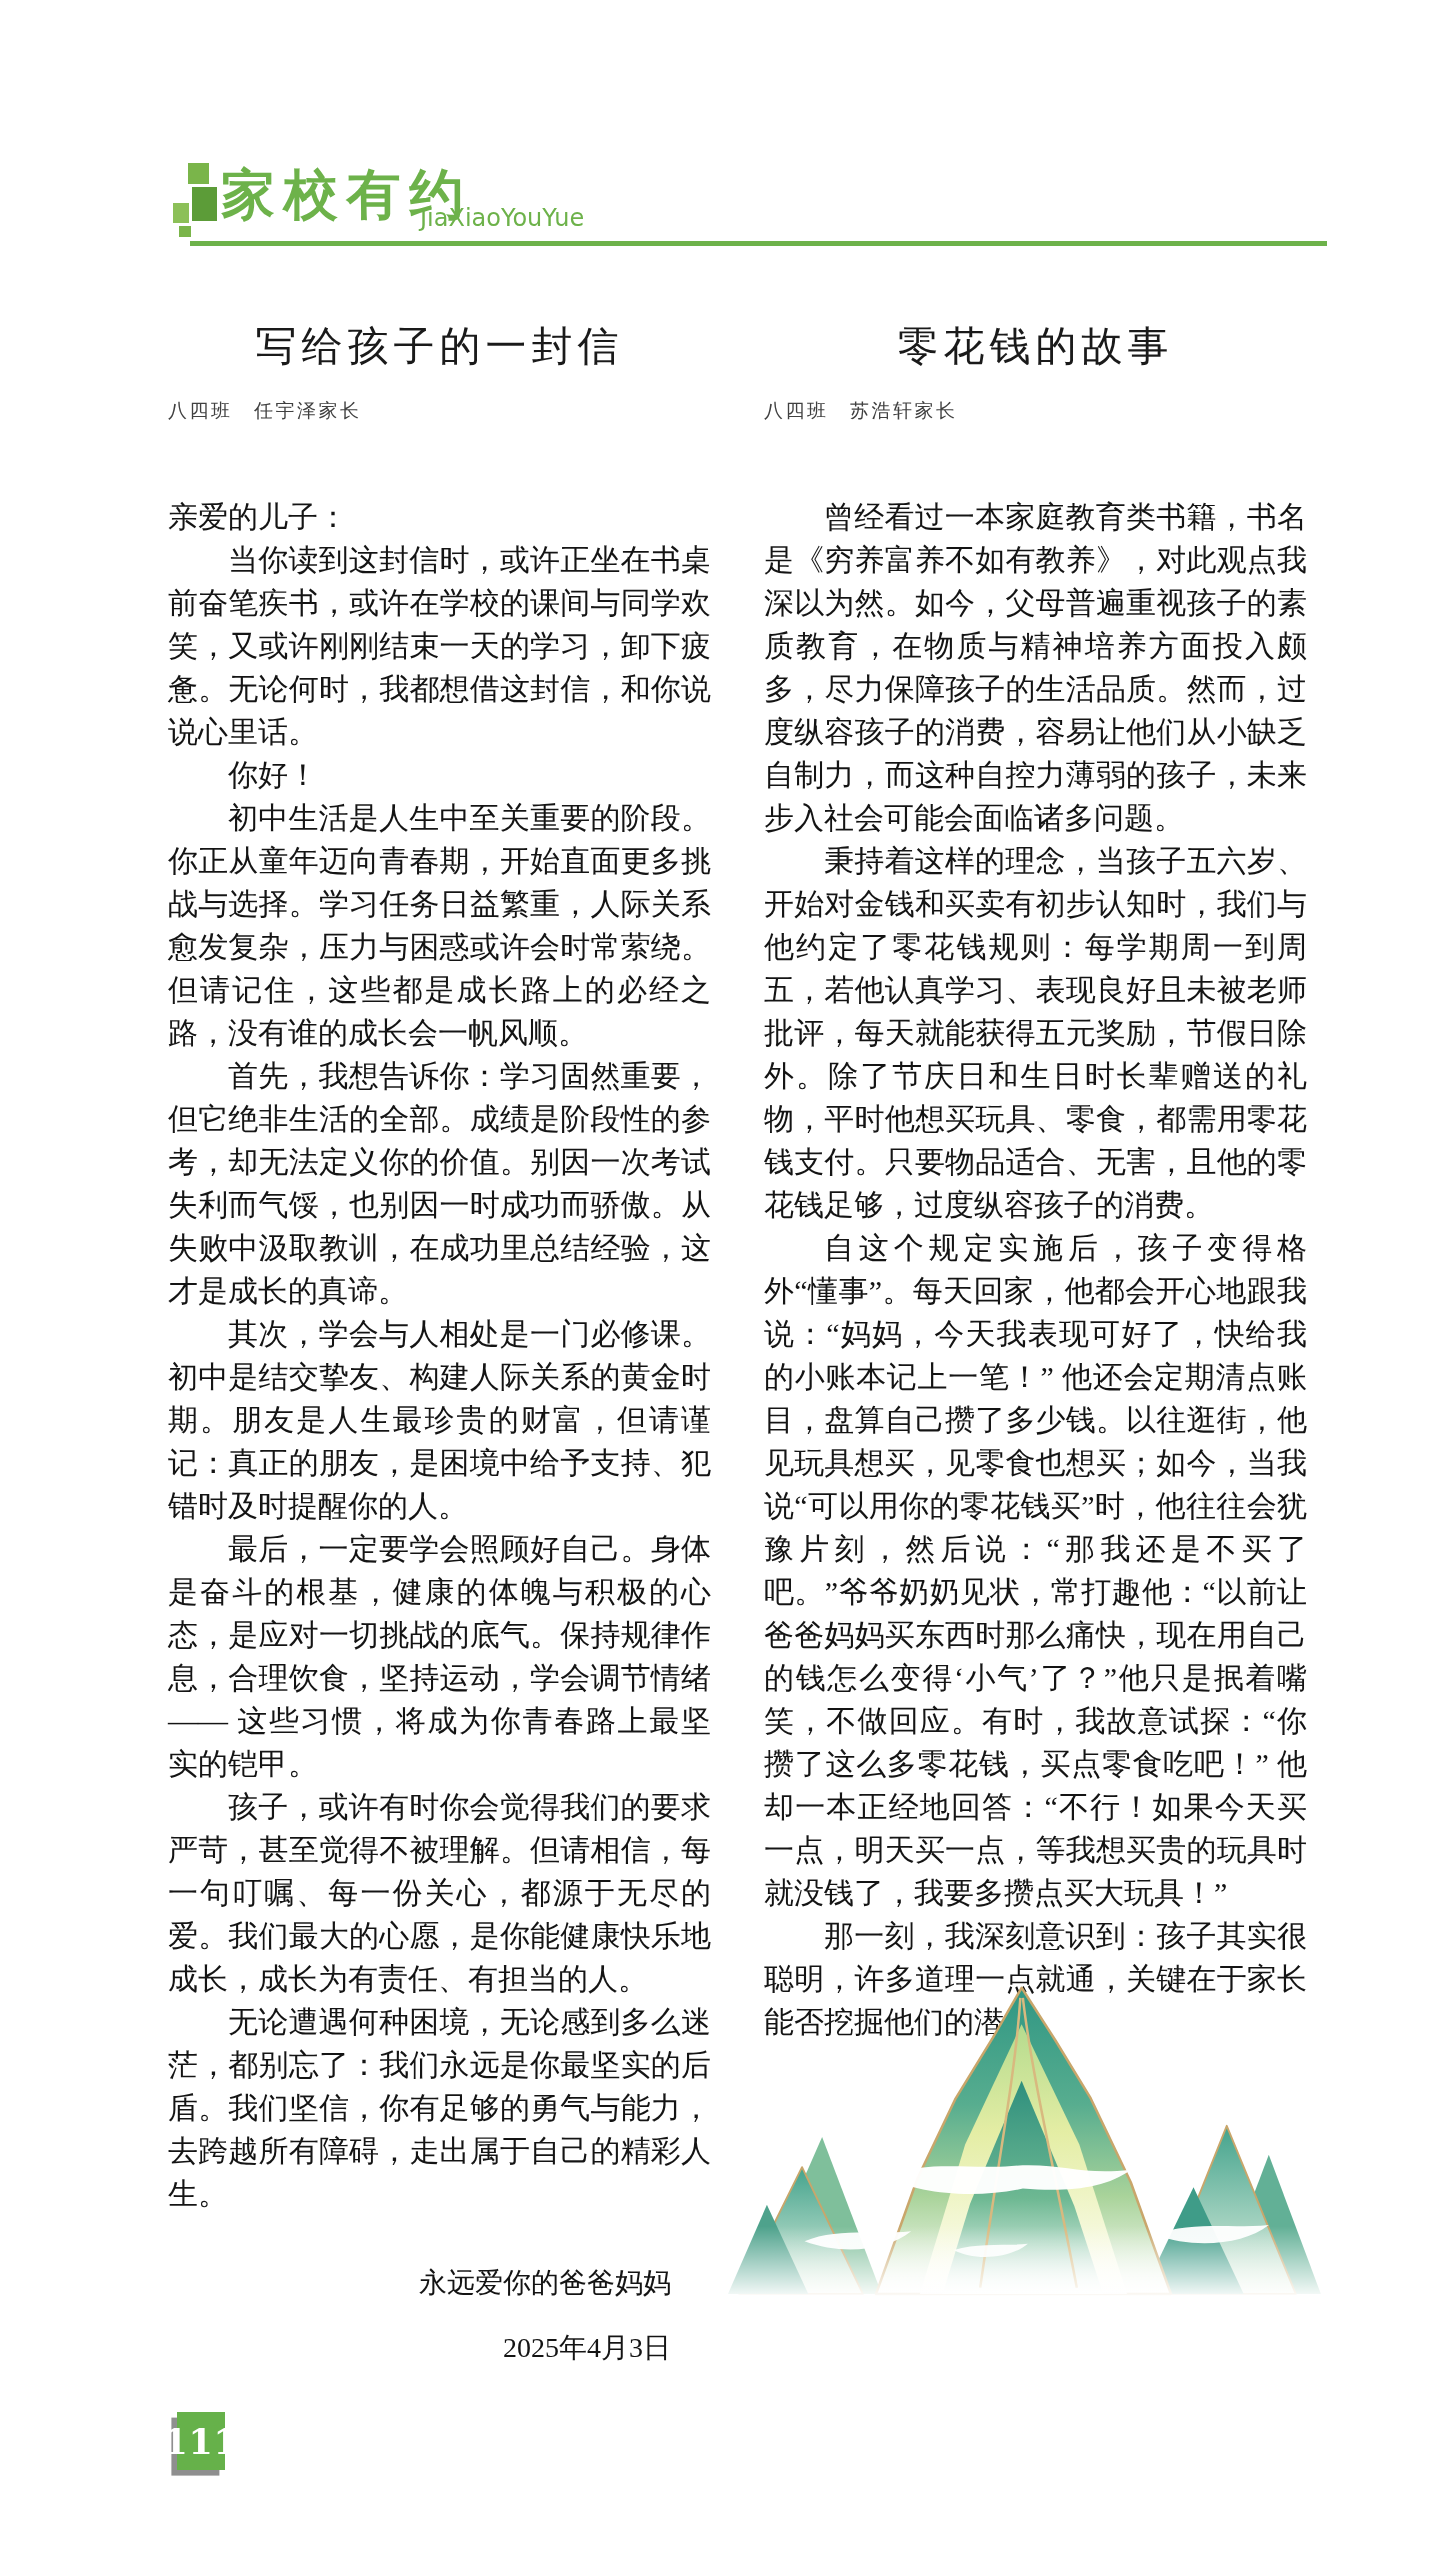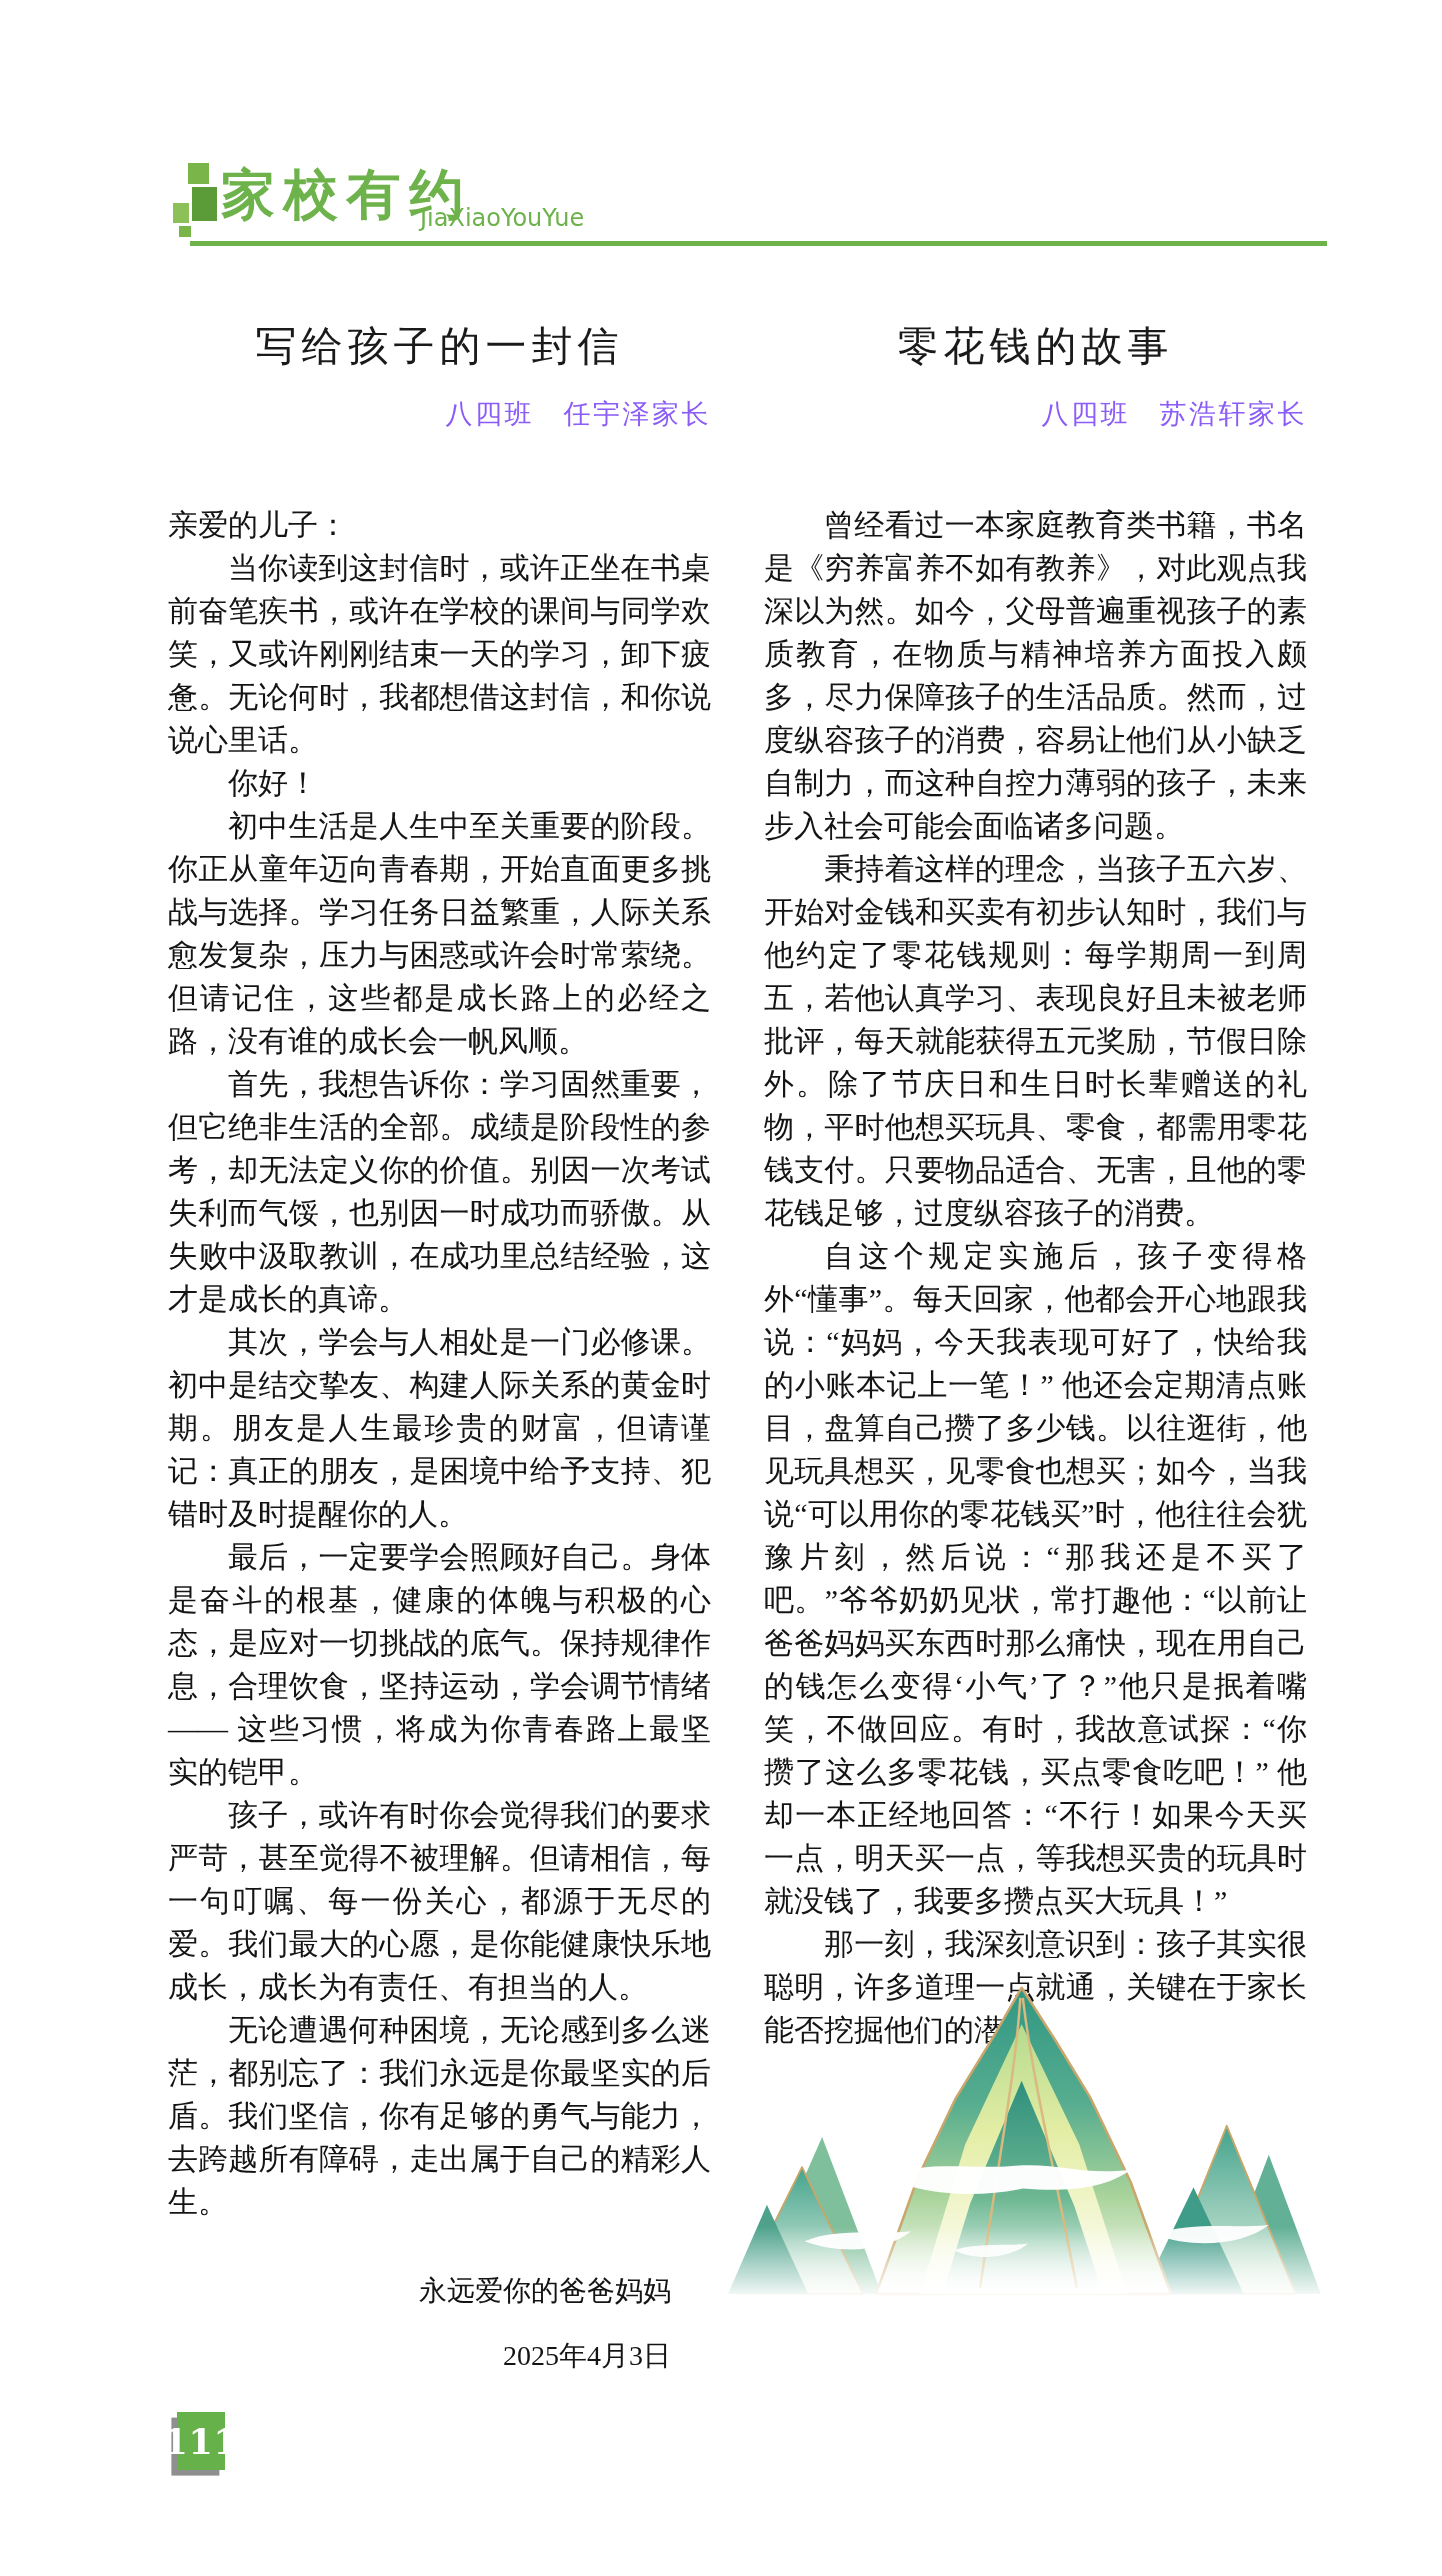--- a/index.html
+++ b/index.html
@@ -39,22 +39,22 @@
   
   .col { position:absolute; top:326px; width:543px; }
   .col-left  { left:168px; }
   .col-right { left:747px;margin-left:17px; }
 
   .article-title {
     margin:0; font-size:41px; line-height:1; font-weight:normal;
     text-align:center; letter-spacing:5px; color:#1a1a1a;
   }
   .byline {
-    margin-top:34px; font-size:27px; line-height:1;
-    text-align:right; letter-spacing:2.5px; color:#8b5cf6;
+    margin-top:34px; font-size:19px; line-height:1;
+    text-align:left; letter-spacing:2.5px; color:#404040;
   }
   .body { margin-top:75px; font-size:30px; line-height:43px; text-align:justify; }
   .body p { margin:0; text-indent:2em; }
   .body p.salutation { text-indent:0; }
 
   .signoff { margin-top:35px; padding-right:40px; text-align:right;
              font-size:28px; line-height:65px; }
   .signoff div { white-space:nowrap; }
 
   

